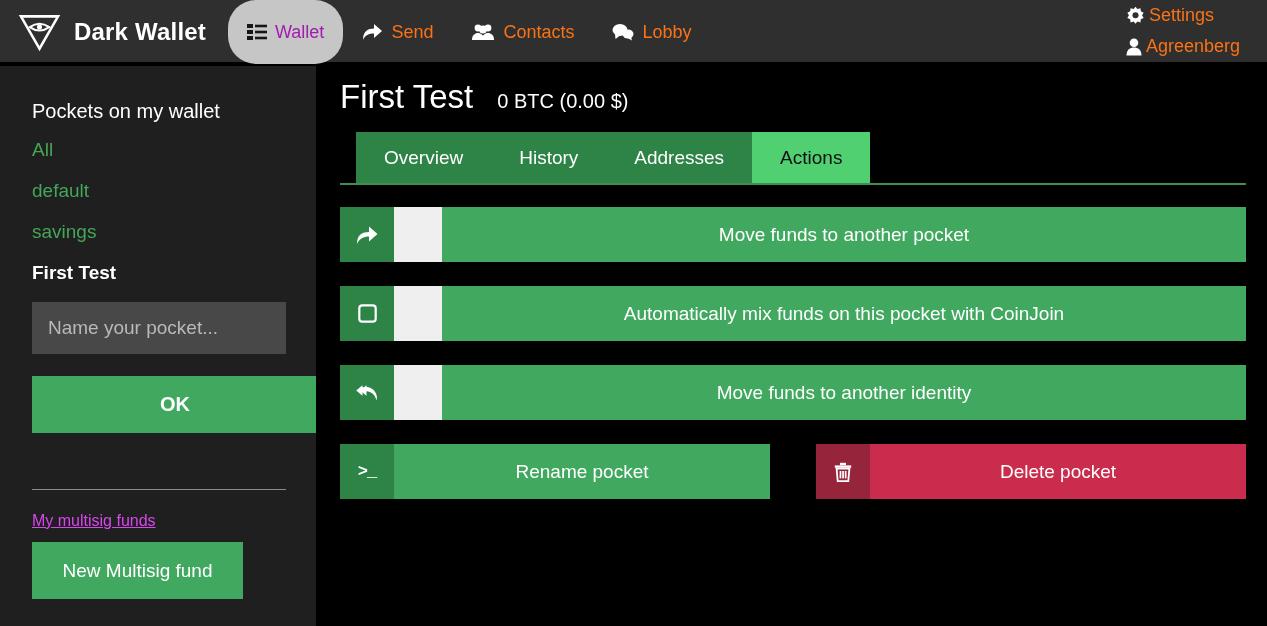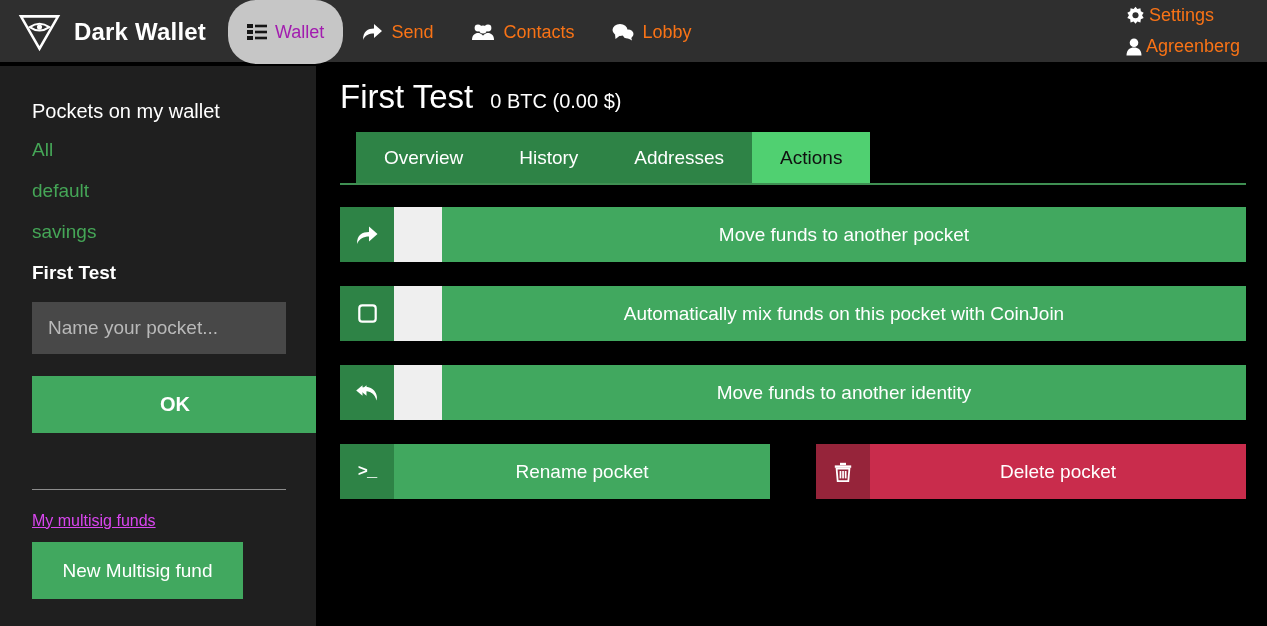--- a/index.html
+++ b/index.html
@@ -80,21 +80,21 @@
 
   
   .content{
     position:absolute; left:316px; top:66px;
     width:951px; height:560px; background:#000;
   }
   .page-title{
     padding:12px 0 0 24px; color:#fff; white-space:nowrap;
   }
   .page-title .t-main{ font-size:33px; vertical-align:baseline; }
-  .page-title .t-sub{ font-size:20px; margin-left:17px; vertical-align:baseline; }
+  .page-title .t-sub{ font-size:20px; margin-left:24px; vertical-align:baseline; }
 
   .tabs{
     margin:16px 0 0 24px; width:906px;
     border-bottom:2px solid #3f8f52;
     display:flex; align-items:stretch; height:53px;padding-left:16px;
   }
   .tab{
     display:flex; align-items:center; justify-content:center;
     padding:0 28px; background:#2e8346; color:#fff; font-size:19px;
     cursor:pointer; user-select:none; white-space:nowrap;

